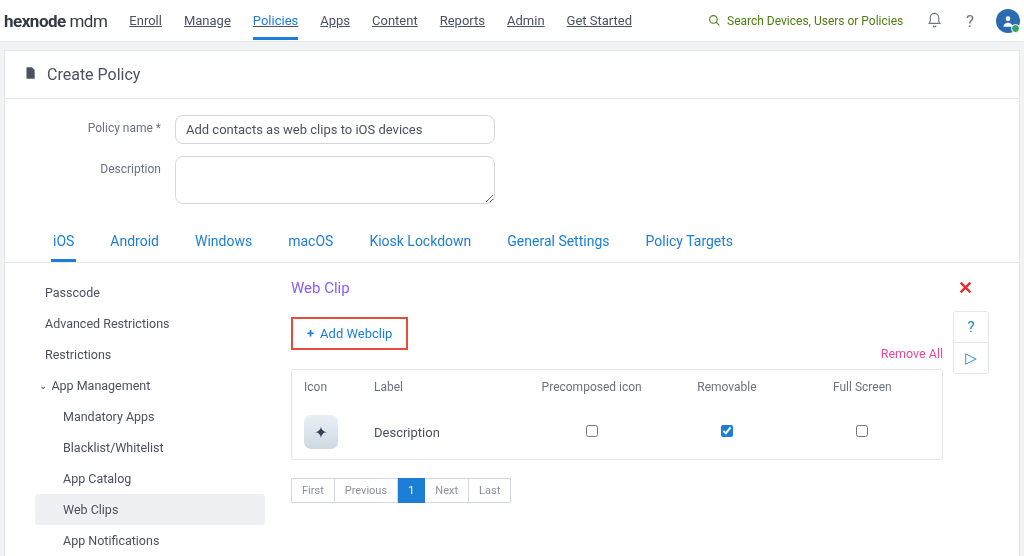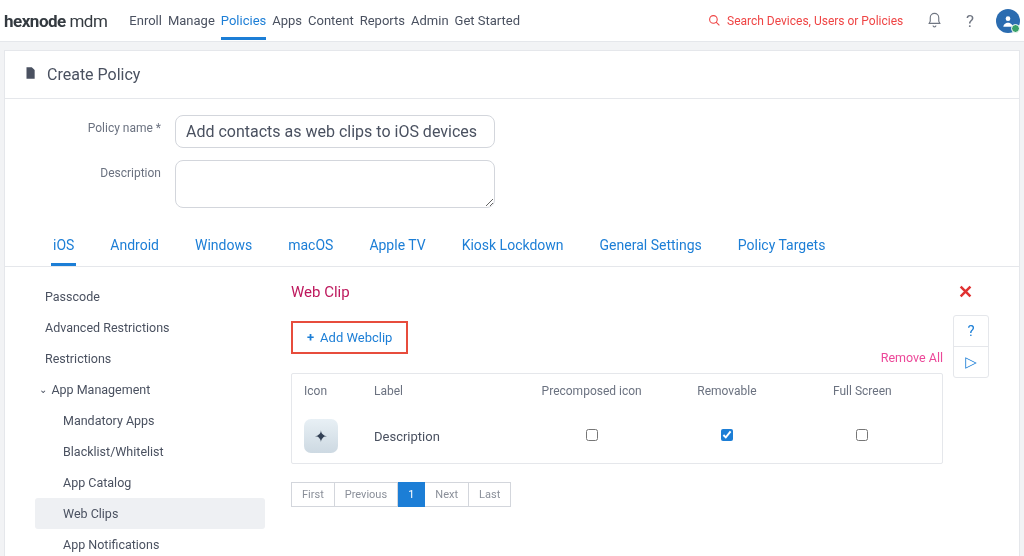--- a/index.html
+++ b/index.html
@@ -2,61 +2,61 @@
 <html><head>
 <meta charset="utf-8">
 <style>
   * { box-sizing: border-box; margin: 0; padding: 0; }
   body { font-family: -apple-system, BlinkMacSystemFont, "Segoe UI", Roboto, "Helvetica Neue", Arial, sans-serif; font-size: 13px; color: #4a5160; background: #f2f3f5; width: 1024px; height: 556px; overflow: hidden; }
 
   
   .topbar { display: flex; align-items: center; height: 42px; background: #fff; border-bottom: 1px solid #e5e7eb; padding: 0 4px; }
   .brand { font-size: 17px; font-weight: 600; color: #343a40; letter-spacing: -0.5px; margin-right: 22px; }
   .brand span { font-weight: 400; }
-  .topnav { display: flex; gap: 6px; flex: 1; }
+  .topnav { display: flex; gap: 22px; flex: 1; text-decoration: underline; }
   .topnav .item { font-size: 13px; color: #4a5160; padding: 11px 0 9px; border-bottom: 3px solid transparent; cursor: pointer; }
   .topnav .item.active { color: #1c7ed6; border-bottom-color: #1c7ed6; }
   .top-right { display: flex; align-items: center; gap: 16px; }
-  .search { display: flex; align-items: center; color: #ef4444; font-size: 12px; width: 200px; }
+  .search { display: flex; align-items: center; color: #4d7c0f; font-size: 12px; width: 200px; }
   .search svg { width: 13px; height: 13px; margin-right: 6px; }
   .icon-btn { width: 20px; height: 20px; display: flex; align-items: center; justify-content: center; cursor: pointer; color: #707682; }
   .avatar { width: 24px; height: 24px; border-radius: 50%; background: #2b6cb0; display: flex; align-items: center; justify-content: center; position: relative; }
   .avatar::after { content: ""; position: absolute; bottom: 0; right: 0; width: 7px; height: 7px; background: #38a169; border: 1.5px solid #fff; border-radius: 50%; }
 
   
   .page { background: #fff; margin: 8px 4px; border: 1px solid #e5e7eb; min-height: 500px; }
   .page-header { display: flex; align-items: flex-start; gap: 10px; padding: 14px 18px; border-bottom: 1px solid #e5e7eb; }
   .page-header svg { width: 14px; height: 16px; fill: #4a5160; }
   .page-title { font-size: 16px; color: #4a5160; font-weight: 400; }
 
   
   .form { padding: 16px 0 0 0; }
   .form-row { display: flex; align-items: flex-start; margin-bottom: 12px; }
   .form-label { width: 170px; text-align: right; padding-right: 14px; padding-top: 6px; font-size: 12px; color: #6b7280; }
   .form-input { width: 320px; }
-  .form-input input, .form-input textarea { width: 100%; border: 1px solid #d3d6dc; border-radius: 8px; padding: 6px 10px; font-size: 16px; color: #4a5160; font-family: inherit; }
+  .form-input input, .form-input textarea { width: 100%; border: 1px solid #d3d6dc; border-radius: 8px; padding: 6px 10px; font-size: 13px; color: #4a5160; font-family: inherit; }
   .form-input textarea { height: 48px; resize: both; }
 
   
   .tabs-row { display: flex; gap: 32px; padding: 4px 46px 0; border-bottom: 1px solid #e5e7eb; }
   .tabs-row .tab { font-size: 14px; color: #1c7ed6; padding: 10px 2px; border-bottom: 3px solid transparent; cursor: pointer; }
   .tabs-row .tab.active { border-bottom-color: #1c7ed6; }
 
   
   .body { display: flex; padding: 14px 30px 0 30px; gap: 26px; }
   .sidebar { width: 230px; }
   .sidebar .sitem { font-size: 12.5px; color: #4a5160; padding: 8px 10px; cursor: pointer; border-radius: 3px; }
   .sidebar .sitem.indent { padding-left: 28px; }
   .sidebar .sitem.active { background: #eef0f3; }
   .sidebar .sgroup { display: flex; align-items: center; gap: 4px; font-size: 12.5px; color: #4a5160; padding: 8px 4px; cursor: pointer; }
   .sidebar .caret { font-size: 10px; color: #4a5160; }
 
   .content { flex: 1; position: relative; }
   .panel-head { display: flex; align-items: center; justify-content: space-between; padding: 0 12px 8px 0; }
-  .panel-title { font-size: 15px; color: #be185d; }
+  .panel-title { font-size: 15px; color: #8b5cf6; }
   .close-x { color: #e03131; font-size: 18px; font-weight: bold; cursor: pointer; padding-right: 4px; }
 
   .actions-row { display: flex; align-items: center; justify-content: space-between; margin-bottom: 8px; padding-right: 46px; }
   .add-btn { display: inline-flex; align-items: center; gap: 6px; color: #1c7ed6; font-size: 13px; padding: 7px 14px; border: 2px solid #e74c3c; cursor: pointer; }
   .add-btn .plus { font-weight: bold; }
   .remove-all { color: #ec4899; font-size: 12.5px; cursor: pointer; margin-top: 40px; }
   .helper-col { position: absolute; right: 0; top: 34px; width: 36px; border: 1px solid #e5e7eb; border-radius: 3px; display: flex; flex-direction: column; align-items: center; }
   .helper-col .hi { color: #1c7ed6; font-size: 15px; padding: 6px 0; cursor: pointer; width: 100%; text-align: center; }
   .helper-col .hi + .hi { border-top: 1px solid #e5e7eb; }
 
@@ -137,21 +137,20 @@
         <textarea style=""></textarea>
       </div>
     </div>
   </div>
 
   <div class="tabs-row" id="platform-tabs">
       <div class="tab active">iOS</div>
       <div class="tab">Android</div>
       <div class="tab">Windows</div>
       <div class="tab">macOS</div>
-      <div class="tab">Apple TV</div>
       <div class="tab">Kiosk Lockdown</div>
       <div class="tab">General Settings</div>
       <div class="tab">Policy Targets</div>
     </div>
 
   <div class="body">
 
     <div class="sidebar">
       <div class="sitem">Passcode</div>
       <div class="sitem">Advanced Restrictions</div>

